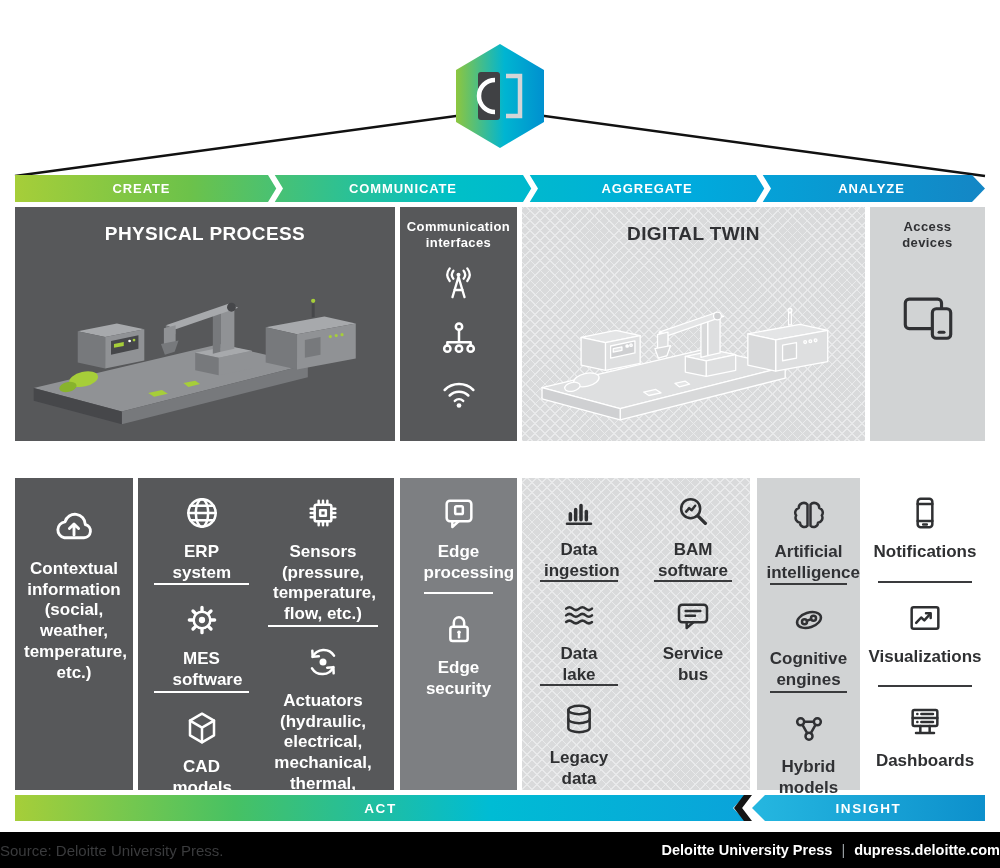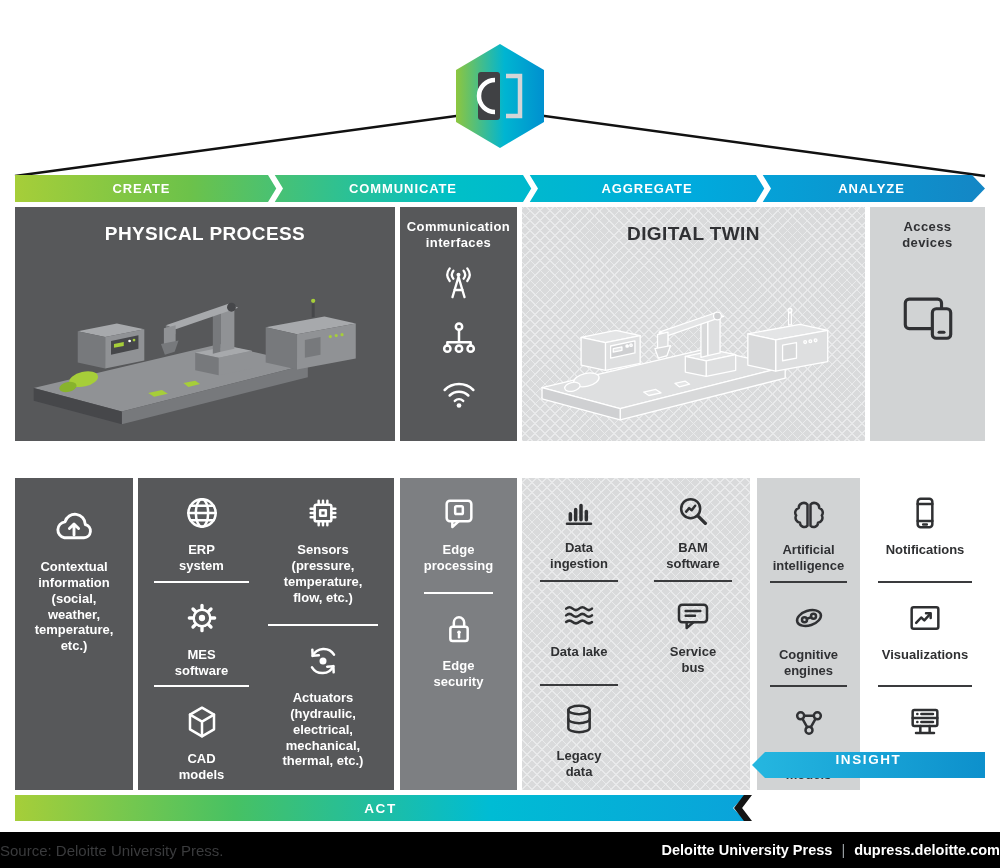--- a/index.html
+++ b/index.html
@@ -35,36 +35,36 @@
 
   
   .standards-band{position:absolute;left:15px;top:446px;width:970px;height:26px;
     background:linear-gradient(90deg,#2ec0e2,#0c9fd8);display:flex;align-items:center;justify-content:center;
     clip-path:polygon(0 50%,13px 0,calc(100% - 13px) 0,100% 50%,calc(100% - 13px) 100%,13px 100%);}
   .standards-band span{color:#fff;font-weight:700;font-size:13.5px;letter-spacing:.6px}
 
   
   .col{position:absolute;top:478px;height:312px;display:flex;flex-direction:column}
   .cell{display:flex;flex-direction:column;align-items:center;justify-content:flex-start;padding-top:15px;flex:1}
-  .lbl{font-weight:700;font-size:13px;line-height:1.22;text-align:center;margin-top:9px}
+  .lbl{font-weight:700;font-size:17px;line-height:1.22;text-align:center;margin-top:9px}
   .w58{max-width:58px}.w82{max-width:84px}.w98{max-width:100px}.w70{max-width:70px}
   .sep-light{border-top:2px solid #fff;margin:0 16px}
   .sep-dark{border-top:2px solid #3a3b3d;margin:0 13px}
   .platform-grid{display:grid;grid-template-columns:1fr 1fr;grid-template-rows:1fr 1fr 1fr}
   .p-cell{display:flex;flex-direction:column;align-items:center;padding-top:13px;position:relative}
   .p-rule{position:absolute;bottom:0;left:16%;right:16%;border-top:2px solid #3a3b3d}
 
   
   .act-band{position:absolute;left:15px;top:795px;width:731px;height:26px;
     background:linear-gradient(90deg,#a6ce39,#47c163 30%,#00bcd4 65%,#0aa3da 100%);
     display:flex;align-items:center;justify-content:center;
     clip-path:polygon(0 0,100% 0,calc(100% - 13px) 50%,100% 100%,0 100%);}
-  .insight-band{position:absolute;left:752px;top:752px;width:233px;height:26px;
+  .insight-band{position:absolute;left:752px;top:795px;width:233px;height:26px;
     background:linear-gradient(90deg,#25b7e0,#0d90cc);
-    display:flex;justify-content:center;
+    display:flex;align-items:center;justify-content:center;
     clip-path:polygon(13px 0,100% 0,100% 100%,13px 100%,0 50%);}
   .band-lbl{color:#fff;font-weight:700;font-size:13.5px;letter-spacing:1.6px}
   .junction{position:absolute;left:734px;top:795px;width:18px;height:26px;background:#141414;
     clip-path:polygon(100% 0,55% 0,0 50%,55% 100%,100% 100%,45% 50%)}
 
   
   .footer{position:absolute;left:0;top:832px;width:1000px;height:36px;background:#000;
     display:flex;align-items:center;justify-content:space-between;padding:0 0}
   .src{color:#3a3b3d;font-size:15px}
   .brandline{color:#fff;font-weight:700;font-size:14.5px;display:flex;gap:9px;align-items:center}

